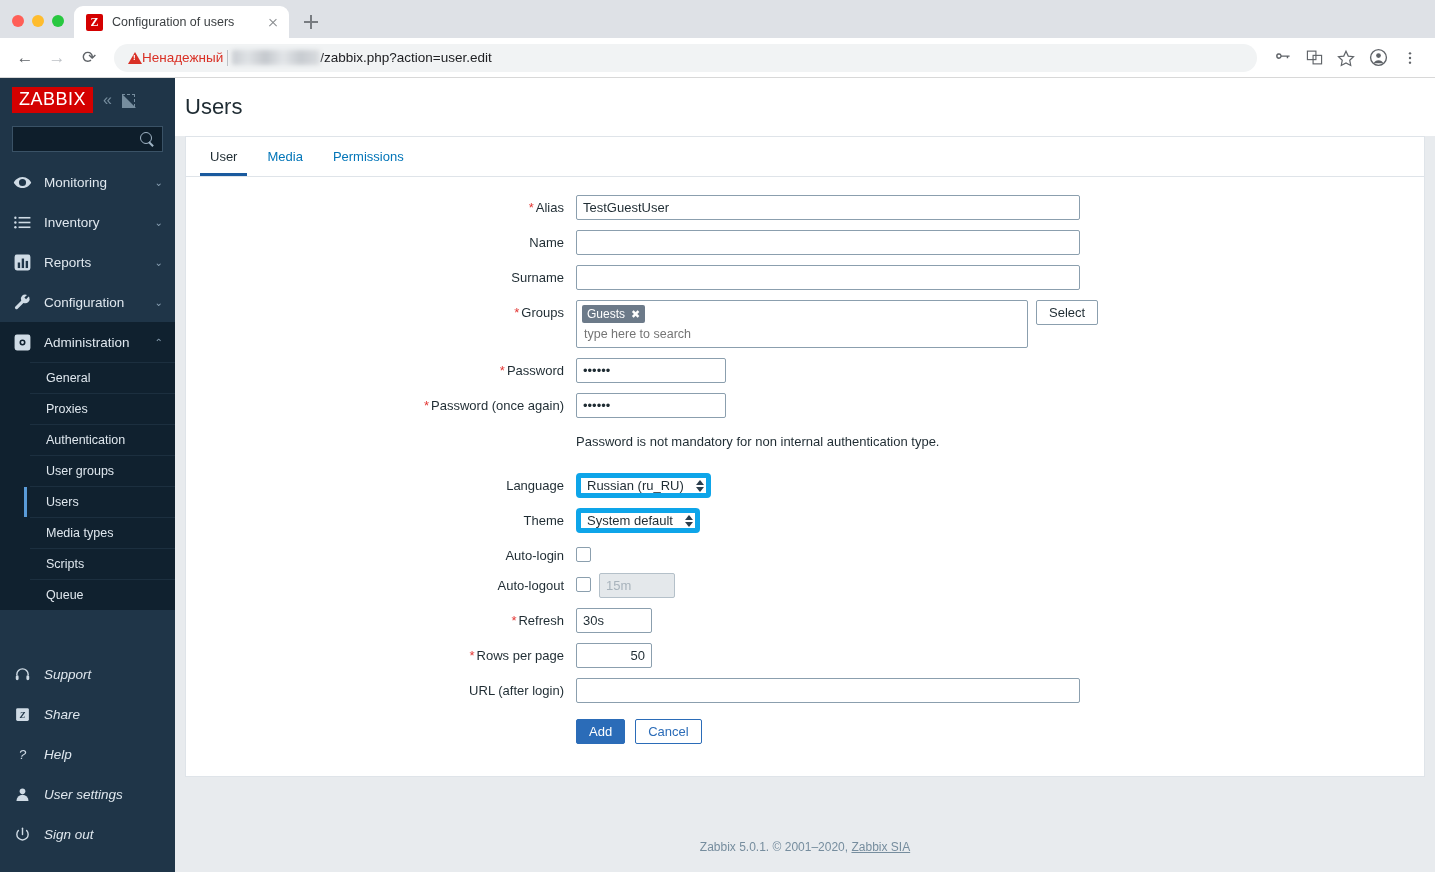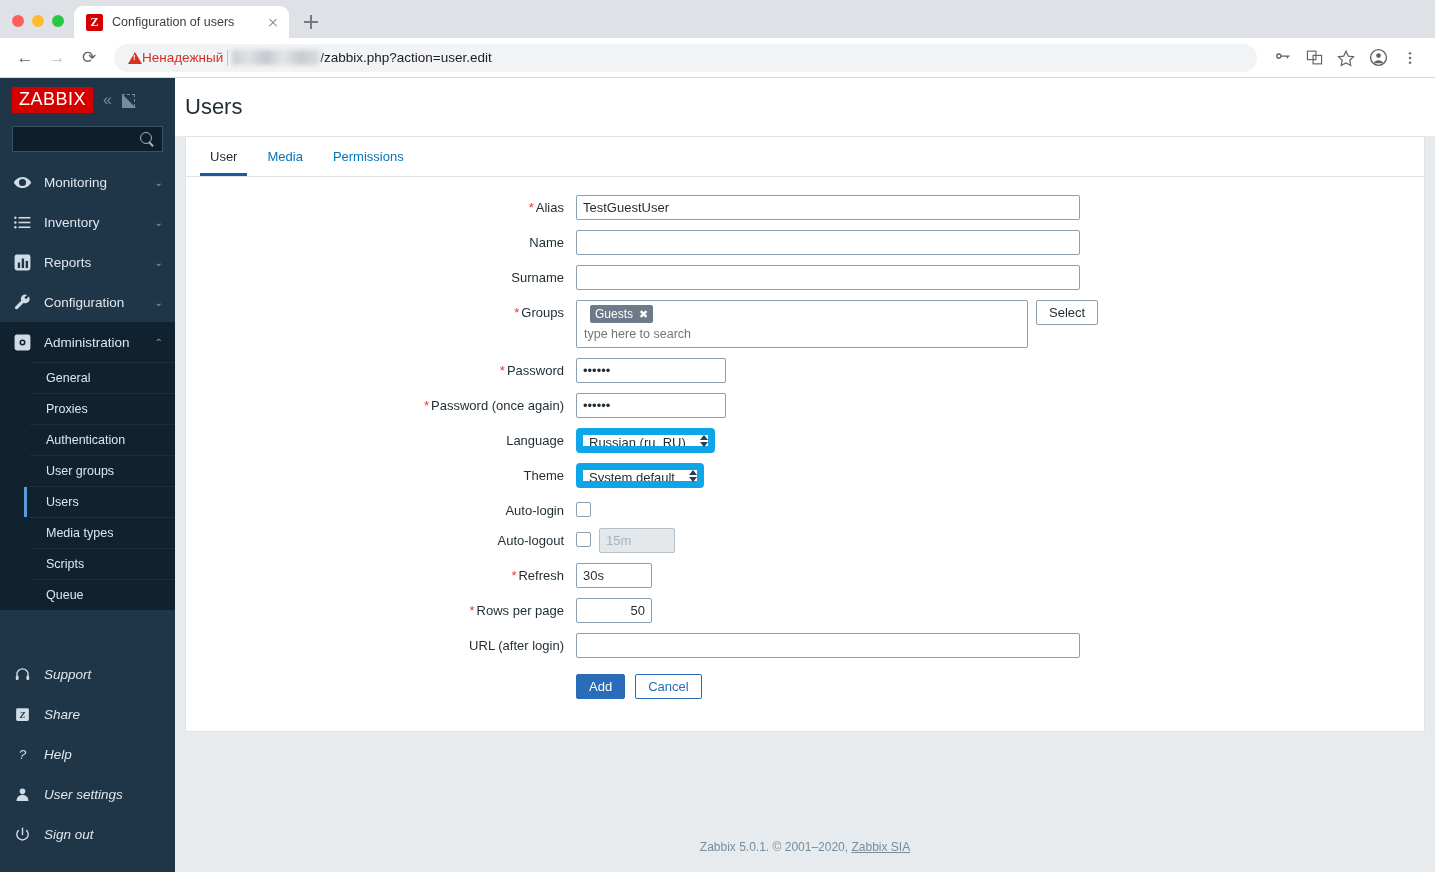--- a/index.html
+++ b/index.html
@@ -190,40 +190,40 @@
   .w-logout { width: 76px; }
   input.num { text-align: right; }
   input.disabled { background: #e4e8eb; color: #a8b3bc; border-color: #b4c0c9; }
 
   .multiselect {
     width: 452px; height: auto; min-height: 46px; padding: 4px 5px;
     display: flex; flex-direction: column; gap: 2px;
   }
   .chip {
     align-self: flex-start; background: #6c7a89; color: #fff; font-size: 12px;
-    padding: 2px 5px; display: inline-flex; align-items: center; gap: 6px; border-radius: 2px; margin-left: 8px;
+    padding: 2px 5px; display: inline-flex; align-items: center; gap: 6px; border-radius: 2px;
   }
   .chip-x { font-size: 11px; line-height: 1; }
   .ms-input {
     border: none; outline: none; font-size: 12.5px; color: #a8b3bc;
     background: transparent; font-family: "Liberation Sans", sans-serif; padding: 2px 2px;
   }
   .btn {
     height: 25px; padding: 0 12px; font-size: 13px; border-radius: 2px;
     font-family: "Liberation Sans", sans-serif; cursor: default;
     display: inline-flex; align-items: center; justify-content: center; text-align: right;
   }
   .btn-sec { background: #fff; border: 1px solid #8b9fae; color: #1f2c33; }
   .btn-pri { background: #2b6cb8; border: 1px solid #2b6cb8; color: #fff; }
   .btn-link { background: #fff; border: 1px solid #2b6cb8; color: #2b6cb8; }
 
   .hint { font-size: 13px; color: #1f2c33; padding: 6px 0 14px; }
 
   select.sel {
-    height: 25px; border: 7px solid #0ea5e9; border-radius: 4px;
+    height: 25px; border: 5px solid #0ea5e9; border-radius: 4px;
     background: #fff; font-size: 13px; color: #1f2c33;
     padding: 0 22px 0 6px; font-family: "Liberation Sans", sans-serif;
     outline: none; -webkit-appearance: none; appearance: none;
   }
   .sel-wrap { position: relative; display: inline-block; }
   .sel-arrows {
     position: absolute; right: 7px; top: 50%; transform: translateY(-50%);
     display: flex; flex-direction: column; gap: 2px; pointer-events: none;
   }
   .ar-up { width: 0;height: 0;border-left: 4px solid transparent;border-right: 4px solid transparent;border-bottom: 5px solid #2b3e4d; }
@@ -517,20 +517,26 @@
 
             <div class="row">
               <div class="lbl">
                 <span class="req">*</span><span>Password (once again)</span>
               </div>
               <div class="fld">
                 <input class="txt w-pass" type="password" value="••••••" style="">
               </div>
             </div>
 
+            <div class="row">
+              <div class="lbl"></div>
+              <div class="fld">
+                <div class="hint">Password is not mandatory for non internal authentication type.</div>
+              </div>
+            </div>
 
             <div class="row">
               <div class="lbl">Language</div>
               <div class="fld">
                 <span class="sel-wrap">
                   <select class="sel">
                     <option>Russian (ru_RU)</option>
                   </select>
                   <span class="sel-arrows">
                       <span class="ar-up"></span>

